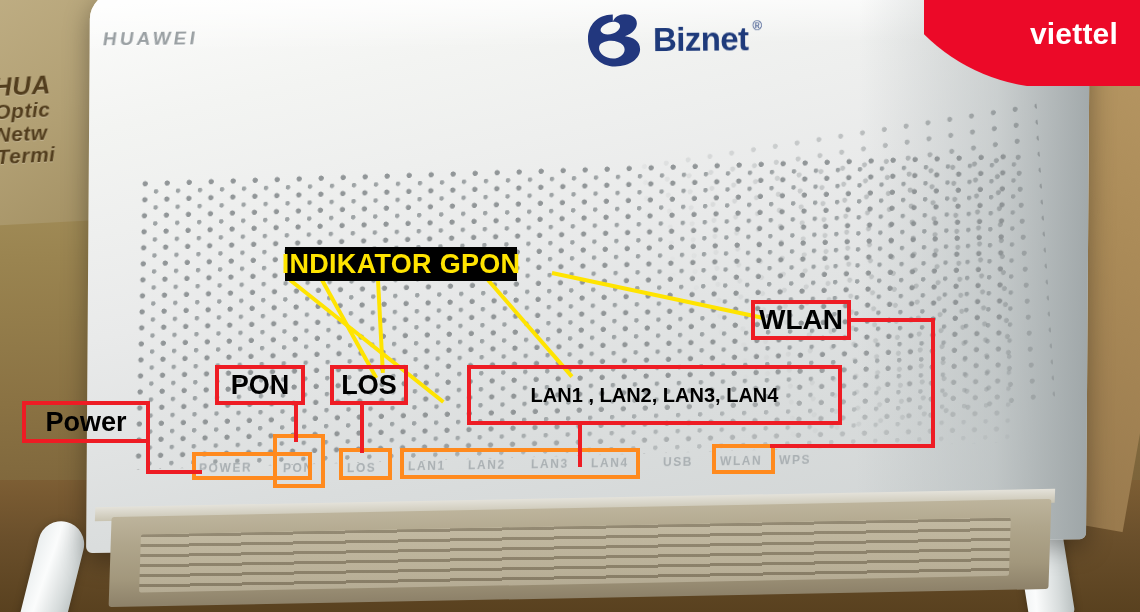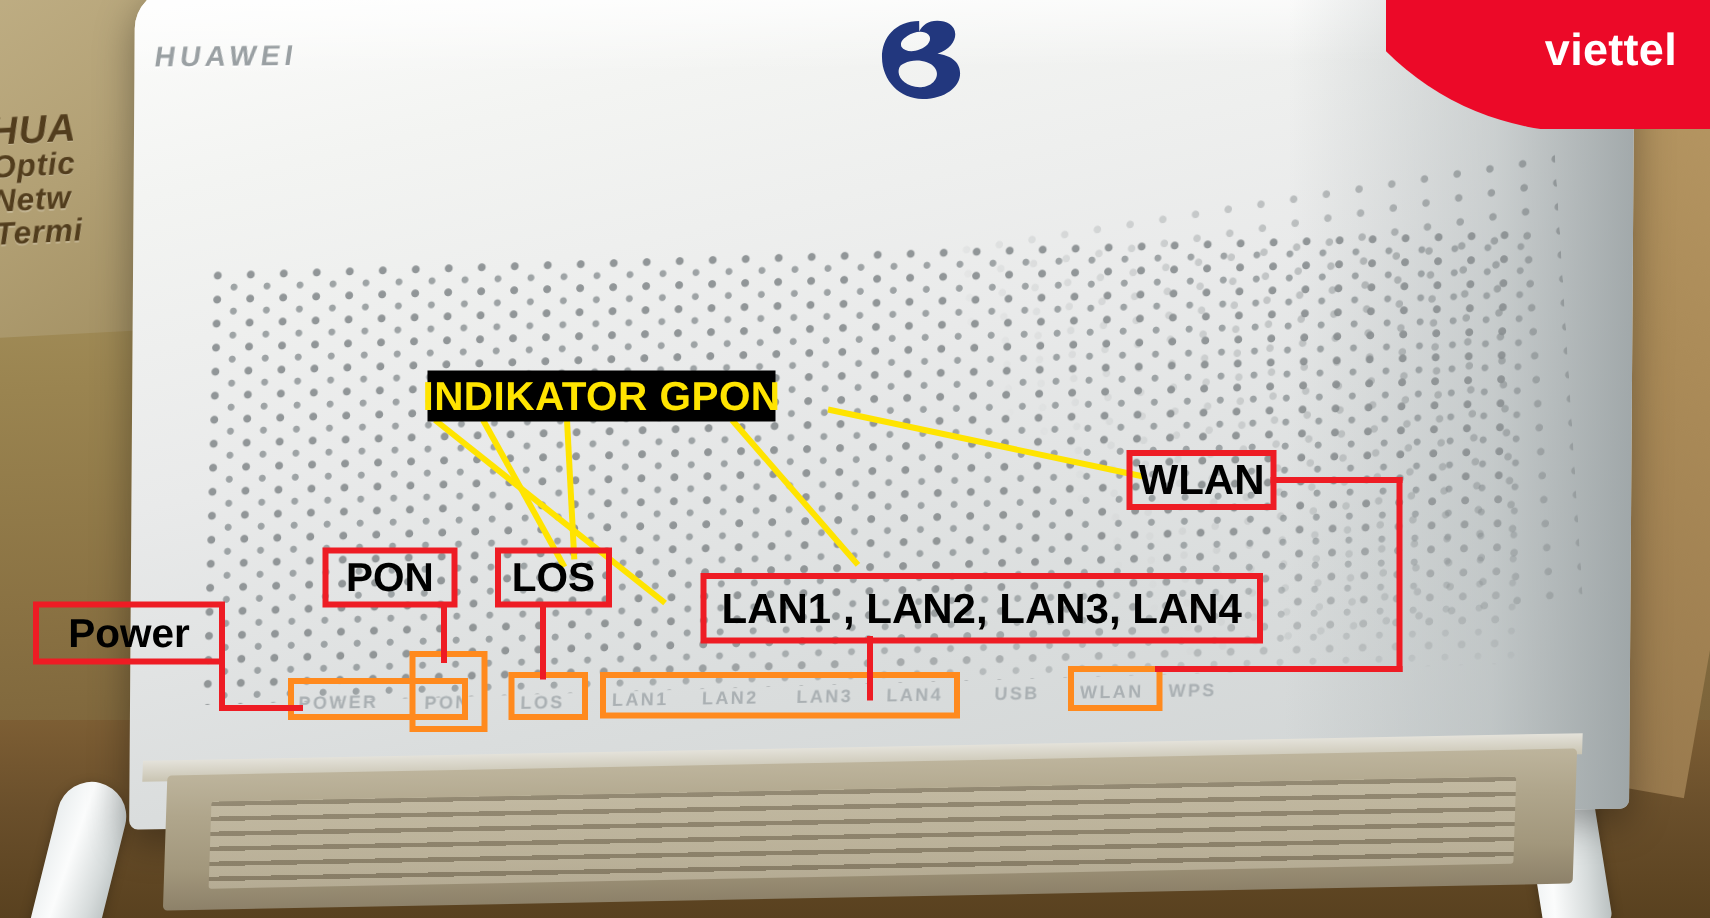--- a/index.html
+++ b/index.html
@@ -327,20 +327,23 @@
   <div class="biznet">
     <svg class="biznet-mark" viewBox="0 0 62 56">
       <path d="M30 2 C14 2 5 13 5 26 C5 42 17 54 32 54 C47 54 57 46 57 37
                C57 29 50 25 42 24 C50 21 54 16 54 11 C54 5 48 2 42 2
                C36 2 32 5 30 9 Z
                M22 12 C26 9 33 8 36 11 C39 14 36 19 30 21
                C25 23 20 22 18 19 C17 16 19 14 22 12 Z
                M20 30 C26 27 36 28 40 33 C44 38 40 45 32 46
                C23 47 16 41 16 36 C16 33 17 31 20 30 Z" fill="#22377e"></path>
     </svg>
+    <div class="biznet-word">
+      <span>Biznet</span><span class="biznet-reg">®</span>
+    </div>
   </div>
 
   <div class="front-edge-line"></div>
   <div class="front-face">
     <div class="grooves"></div>
   </div>
 
   <div class="port-label" style="left:199px; top:461px;">POWER</div>
   <div class="port-label" style="left:283px; top:461px;">PON</div>
   <div class="port-label" style="left:347px; top:461px;">LOS</div>
@@ -373,21 +376,21 @@
   <div class="ann-box" style="left:22px; top:401px; width:128px; height:42px; font-size:27px;">Power</div>
   <div class="seg v" style="left:146px; top:441px; height:33px;"></div>
   <div class="seg h" style="left:146px; top:470px; width:56px;"></div>
 
   <div class="ann-box" style="left:215px; top:365px; width:90px; height:40px; font-size:27px;">PON</div>
   <div class="seg v" style="left:294px; top:403px; height:39px;"></div>
 
   <div class="ann-box" style="left:330px; top:365px; width:78px; height:40px; font-size:27px;">LOS</div>
   <div class="seg v" style="left:360px; top:403px; height:50px;"></div>
 
-  <div class="ann-box" style="left:467px; top:382px; width:375px; height:47px; font-size:28px;">LAN1 , LAN2, LAN3, LAN4</div>
+  <div class="ann-box" style="left:467px; top:365px; width:375px; height:60px; font-size:20px;">LAN1 , LAN2, LAN3, LAN4</div>
   <div class="seg v" style="left:578px; top:424px; height:43px;"></div>
 
   <div class="ann-box" style="left:751px; top:300px; width:100px; height:40px; font-size:28px;">WLAN</div>
   <div class="seg h" style="left:847px; top:318px; width:88px;"></div>
   <div class="seg v" style="left:931px; top:318px; height:130px;"></div>
   <div class="seg h" style="left:770px; top:444px; width:165px;"></div>
 
   <div class="viettel">
     <div class="viettel-blob"></div>
     <div class="viettel-text">viettel</div>

